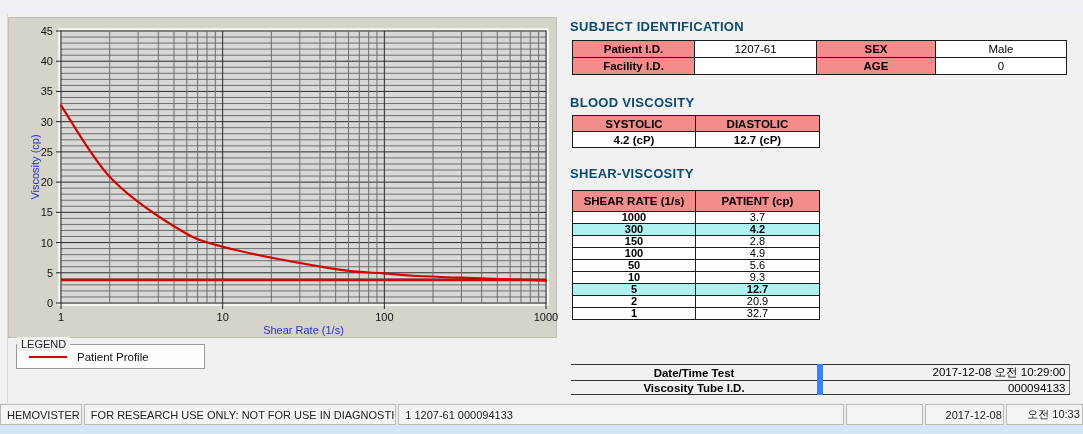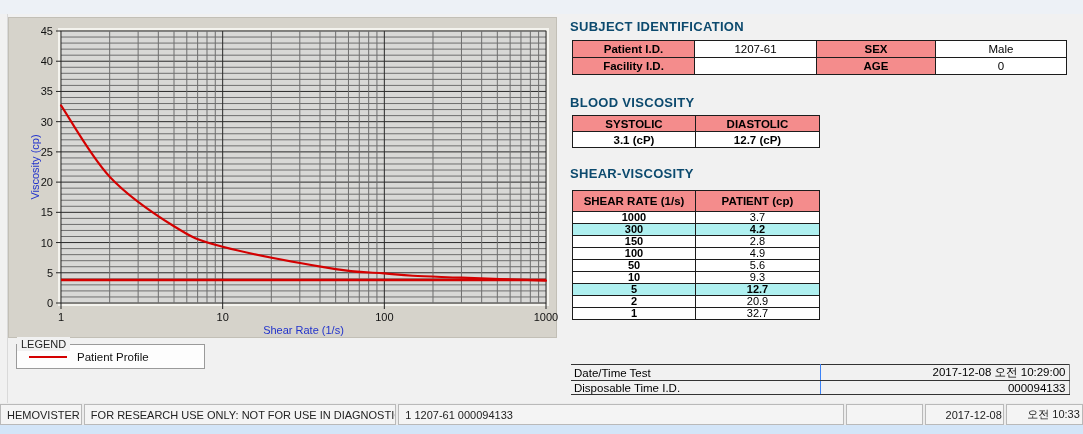--- a/index.html
+++ b/index.html
@@ -46,21 +46,21 @@
   .bv-table{position:absolute;left:572px;top:115px;width:247px;}
   .bv-table td{height:15px;}
   .bv-val{font-weight:bold;text-align:center;background:#fff;}
   .sv-table{position:absolute;left:572px;top:190px;width:247px;}
   .sv-table th{background:#f48c8c;height:20px;font-size:11.5px;}
   .sv-table td{height:11px;line-height:11px;font-size:11px;text-align:center;background:#fff;}
   .sv-table td.rate{font-weight:bold;}
   .sv-table tr.hl td{background:#aff0f0;font-weight:bold;}
   .tfi-table{position:absolute;left:571px;top:364px;width:498px;}
   .tfi-table td{border:none;border-top:1px solid #333;border-bottom:1px solid #333;height:13px;font-size:11.5px;}
-  .tfi-table td.l{font-weight:normal;border-right:1px solid #3b82f6;}
+  .tfi-table td.l{font-weight:bold;border-right:6px solid #3b82f6;text-align:center;}
   .tfi-table td.r{text-align:right;border-right:1px solid #777;margin-left:39px;}
 
   
   .status-bar{
     position:absolute;left:0;top:403px;width:1083px;height:22px;
     display:flex;gap:2px;background:#ececec;box-sizing:border-box;padding-top:1px;
   }
   .status-seg{
     border:1px solid #b9b9b9;background:#f4f4f4;box-sizing:border-box;
     font-size:11px;color:#222;display:flex;align-items:center;
@@ -227,21 +227,21 @@
     <colgroup>
         <col style="width:123px">
         <col style="width:124px">
       </colgroup>
     <tbody>
         <tr>
       <td class="lblcell">SYSTOLIC</td>
       <td class="lblcell">DIASTOLIC</td>
     </tr>
     <tr>
-      <td class="bv-val">3.1 (cP)</td>
+      <td class="bv-val">4.2 (cP)</td>
       <td class="bv-val">12.7 (cP)</td>
     </tr>
   </tbody>
     </table>
 
   <div class="heading" style="top:166px">SHEAR-VISCOSITY</div>
   <table class="sv-table">
     <colgroup>
         <col style="width:123px">
         <col style="width:124px">
@@ -296,21 +296,21 @@
     <colgroup>
         <col style="width:249px">
         <col style="width:249px">
       </colgroup>
     <tbody>
         <tr>
       <td class="l">Date/Time Test</td>
       <td class="r">2017-12-08   오전 10:29:00</td>
     </tr>
     <tr>
-      <td class="l">Disposable Time I.D.</td>
+      <td class="l">Viscosity Tube I.D.</td>
       <td class="r">000094133</td>
     </tr>
   </tbody>
     </table>
 
   <div class="status-bar">
     <div class="status-seg" style="width:82px">HEMOVISTER</div>
     <div class="status-seg" style="width:313px">FOR RESEARCH USE ONLY: NOT FOR USE IN DIAGNOSTIC PROCEDURES</div>
     <div class="status-seg" style="width:447px">1  1207-61  000094133</div>
     <div class="status-seg" style="width:77px"></div>

